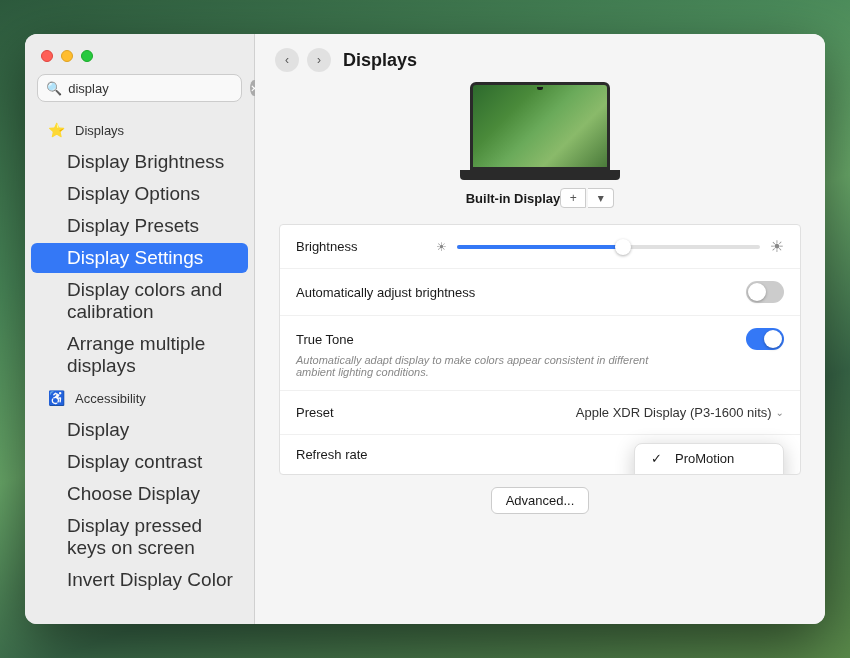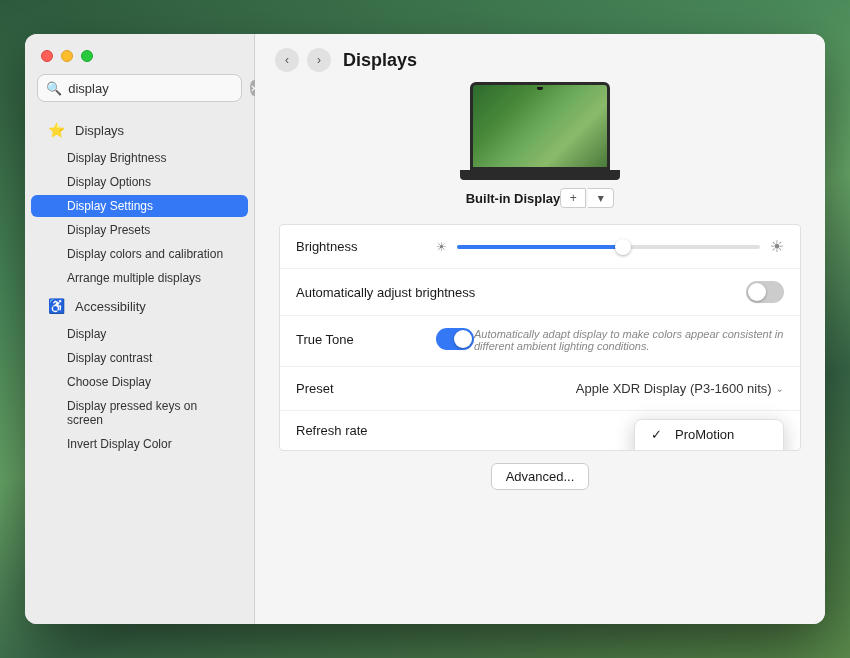--- a/index.html
+++ b/index.html
@@ -109,21 +109,21 @@
       justify-content: center;
       font-size: 14px;
     }
     .sidebar-item .item-label {
       font-size: 13px;
     }
     .sidebar-sub-item {
       display: flex;
       align-items: flex-end;
       padding: 4px 12px 4px 36px;
-      font-size: 12px;
+      font-size: 19px;
       color: #333;
       cursor: pointer;
       border-radius: 6px;
       margin: 1px 6px;
     }
     .sidebar-sub-item.active {
       background: #3478f6;
       color: white;
     }
 
@@ -313,21 +313,21 @@
       border-radius: 50%;
       box-shadow: 0 1px 3px rgba(0,0,0,0.3);
       transition: left 0.15s;
     }
     .toggle.off .toggle-knob { left: 2px; }
     .toggle.on .toggle-knob { left: 18px; }
 
     
     .true-tone-row {
       display: flex;
-      flex-direction: row;
+      flex-direction: column;
       padding: 12px 16px;
       border-bottom: 1px solid #f0f0f0;
     }
     .true-tone-main {
       display: flex;
       align-items: center;
       justify-content: space-between;
       margin-bottom: 4px;
     }
     .true-tone-desc {
@@ -420,25 +420,25 @@
     <div class="sidebar-item">
       <div class="item-icon">⭐</div>
       <span class="item-label">Displays</span>
     </div>
     <div class="sidebar-sub-item">
       <span>Display Brightness</span>
     </div>
     <div class="sidebar-sub-item">
       <span>Display Options</span>
     </div>
+    <div class="sidebar-sub-item">
+      <span>Display Presets</span>
+    </div>
     <div class="sidebar-sub-item active">
       <span>Display Settings</span>
-    </div>
-    <div class="sidebar-sub-item">
-      <span>Display Presets</span>
     </div>
     <div class="sidebar-sub-item">
       <span>Display colors and calibration</span>
     </div>
     <div class="sidebar-sub-item">
       <span>Arrange multiple displays</span>
     </div>
 
     <div class="sidebar-item">
       <div class="item-icon">♿</div>

